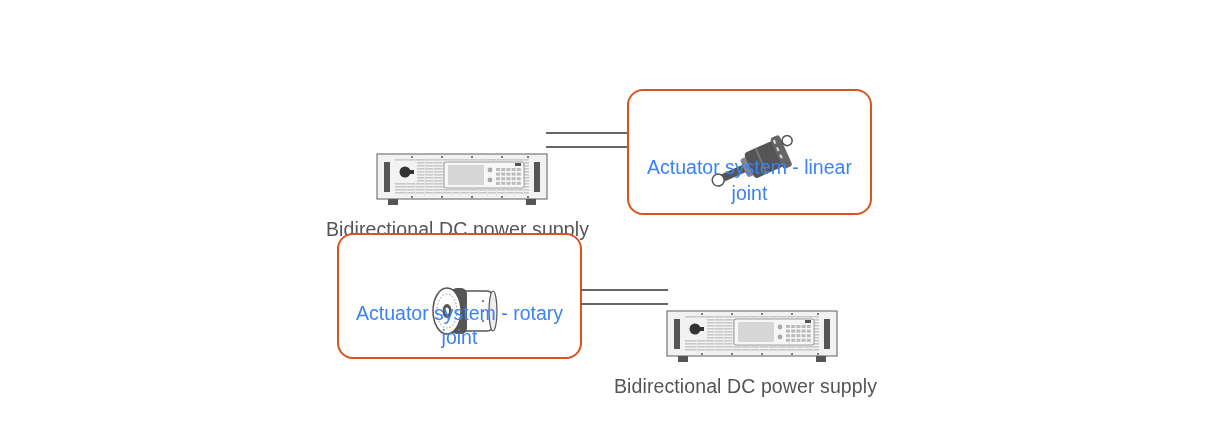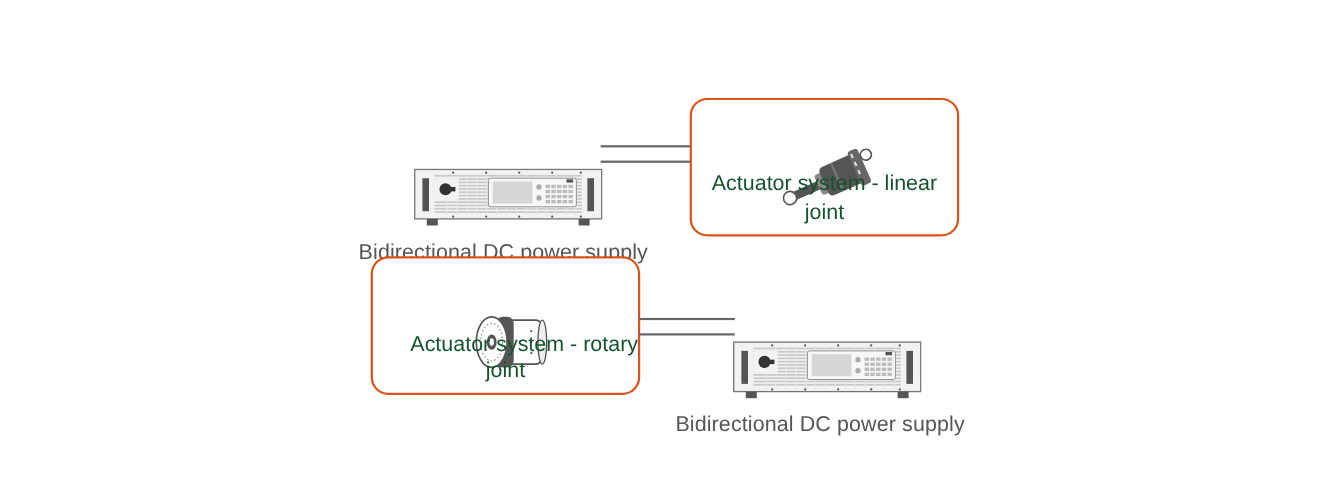--- a/index.html
+++ b/index.html
@@ -1,21 +1,21 @@
 <!DOCTYPE html>
 <html><head>
 <meta charset="utf-8">
 <style>
   html, body { margin:0; padding:0; background:#ffffff; }
   body { width:1220px; height:448px; position:relative; overflow:hidden;
          font-family:"Liberation Sans", "DejaVu Sans", sans-serif; color:#555555; }
   .abs { position:absolute;margin-top:40px; }
   .label { font-size:19.5px; color:#555555; white-space:nowrap; letter-spacing:0.1px; }
   .box { position:absolute; border:2px solid #d9541c; border-radius:16px; box-sizing:border-box; background:#fff; }
-  .box-text { position:absolute; left:0; right:0; text-align:center; font-size:19.5px; line-height:24px; color:#14532d; }
+  .box-text { position:absolute; left:0; right:0; text-align:center; font-size:19.5px; line-height:24px; color:#3b82f6; }
   .wire { position:absolute; height:2px; background:#666666; }
   svg { display:block; }
 </style>
 </head>
 <body>
 
 <div class="abs" style="left:376px; top:113px; width:172px; height:54px;">
   <svg class="psu" width="172" height="54" viewBox="0 0 172 54">
       <rect x="1" y="1" width="170" height="45" fill="#f2f2f2" stroke="#777" stroke-width="1.2"></rect>
       <rect x="8" y="9" width="6" height="30" fill="#555"></rect>
@@ -126,21 +126,21 @@
       <circle cx="54" cy="36" r="1" fill="#555"></circle>
 
       <rect x="22" y="3" width="16" height="46" rx="6" fill="#555"></rect>
 
       <ellipse cx="18" cy="26" rx="14" ry="23" fill="#fff" stroke="#555" stroke-width="1.5"></ellipse>
       <ellipse cx="18" cy="26" rx="10" ry="17" fill="none" stroke="#888" stroke-width="1" stroke-dasharray="1.5 2"></ellipse>
       <ellipse cx="18" cy="26" rx="4.5" ry="7" fill="#555"></ellipse>
       <ellipse cx="18" cy="26" rx="2" ry="3.5" fill="#fff"></ellipse>
     </svg>
   </div>
-  <div class="box-text" style="top:66px;text-align:right;">Actuator system - rotary</div>
+  <div class="box-text" style="top:66px;">Actuator system - rotary</div>
   <div class="box-text" style="top:90px;">joint</div>
 </div>
 
 <div class="wire" style="left:581px; top:289px; width:87px;"></div>
 <div class="wire" style="left:581px; top:303px; width:87px;"></div>
 
 <div class="abs" style="left:666px; top:270px; width:172px; height:54px;">
   <svg class="psu" width="172" height="54" viewBox="0 0 172 54">
       <rect x="1" y="1" width="170" height="45" fill="#f2f2f2" stroke="#777" stroke-width="1.2"></rect>
       <rect x="8" y="9" width="6" height="30" fill="#555"></rect>

